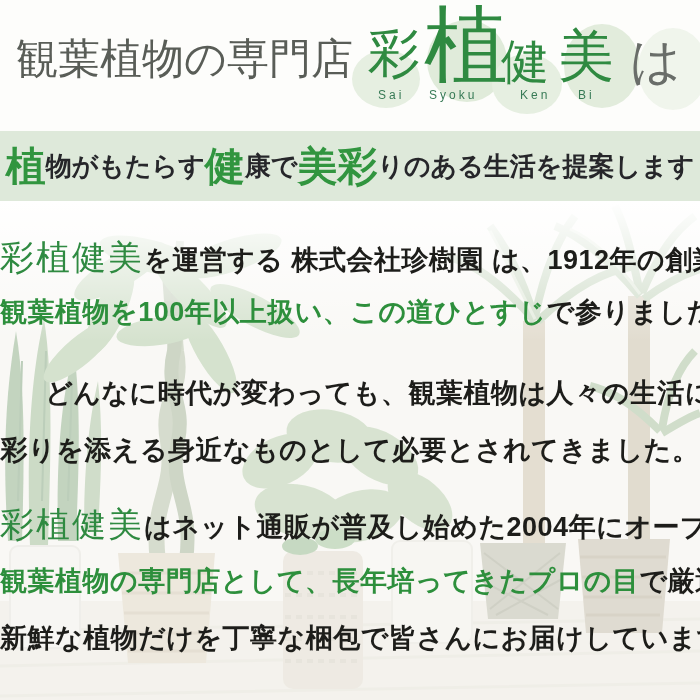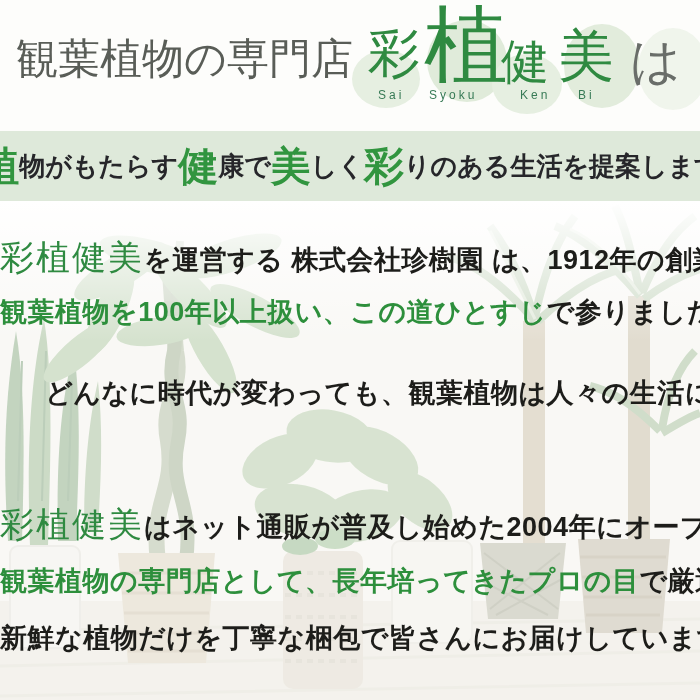--- a/index.html
+++ b/index.html
@@ -176,25 +176,25 @@
     <span class="brand-romaji br2">Ken</span>
     <span class="brand-romaji br3">Bi</span>
   </div>
 
   <div class="band">
       <span class="seg seg-green-big">植</span>
       <span class="seg seg-dark">物がもたらす</span>
       <span class="seg seg-green-big">健</span>
       <span class="seg seg-dark">康で</span>
       <span class="seg seg-green-big">美</span>
-      <span class="seg seg-dark">しく</span>
       <span class="seg seg-green-big">彩</span>
       <span class="seg seg-dark">りのある生活を提案します</span>
     </div>
 
   <div class="line l1"><span class="seg seg-brand">彩植健美</span><span class="seg seg-dark">を運営する 株式会社珍樹園 は、1912年の創業から</span></div>
   <div class="line l2"><span class="seg seg-green">観葉植物を100年以上扱い、この道ひとすじ</span><span class="seg seg-dark">で参りました。</span></div>
   <div class="line l3"><span class="seg seg-dark">どんなに時代が変わっても、観葉植物は人々の生活に</span></div>
+  <div class="line l4"><span class="seg seg-dark">彩りを添える身近なものとして必要とされてきました。</span></div>
   <div class="line l5"><span class="seg seg-brand">彩植健美</span><span class="seg seg-dark">はネット通販が普及し始めた2004年にオープン。</span></div>
   <div class="line l6"><span class="seg seg-green">観葉植物の専門店として、長年培ってきたプロの目</span><span class="seg seg-dark">で厳選した</span></div>
   <div class="line l7"><span class="seg seg-dark">新鮮な植物だけを丁寧な梱包で皆さんにお届けしています。</span></div>
 
 </div>
 
 </body></html>

